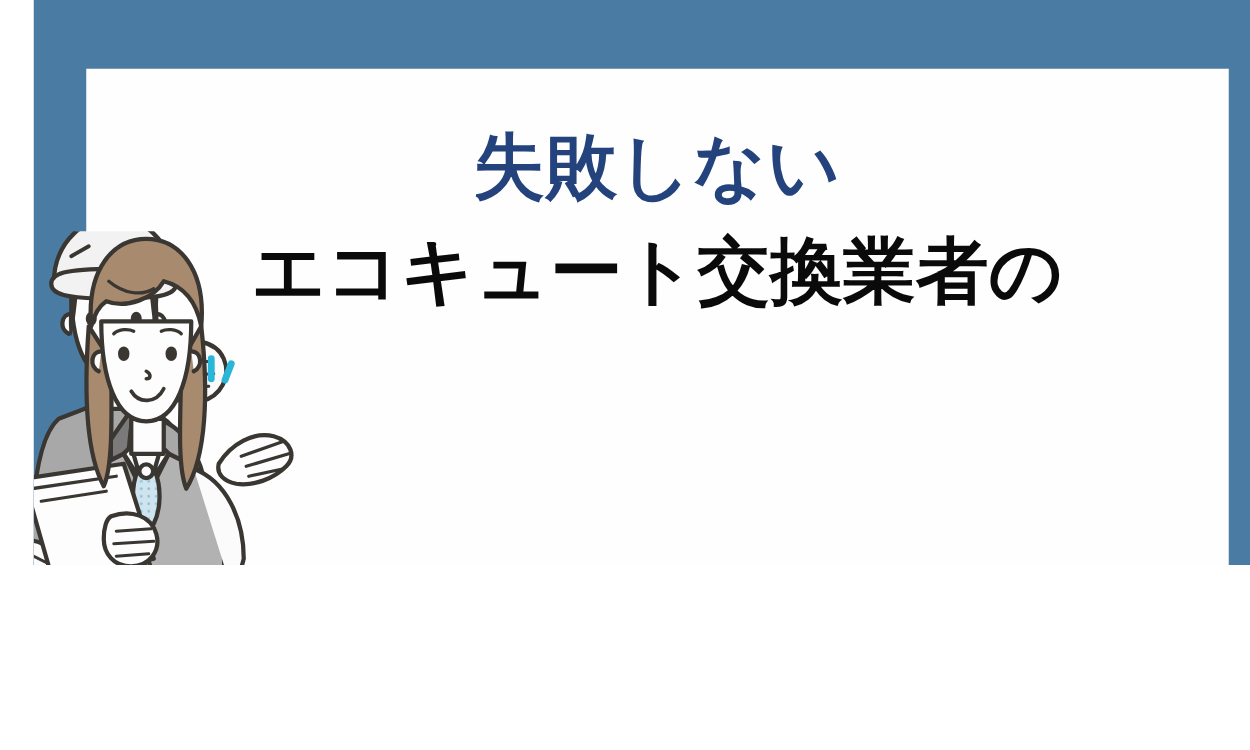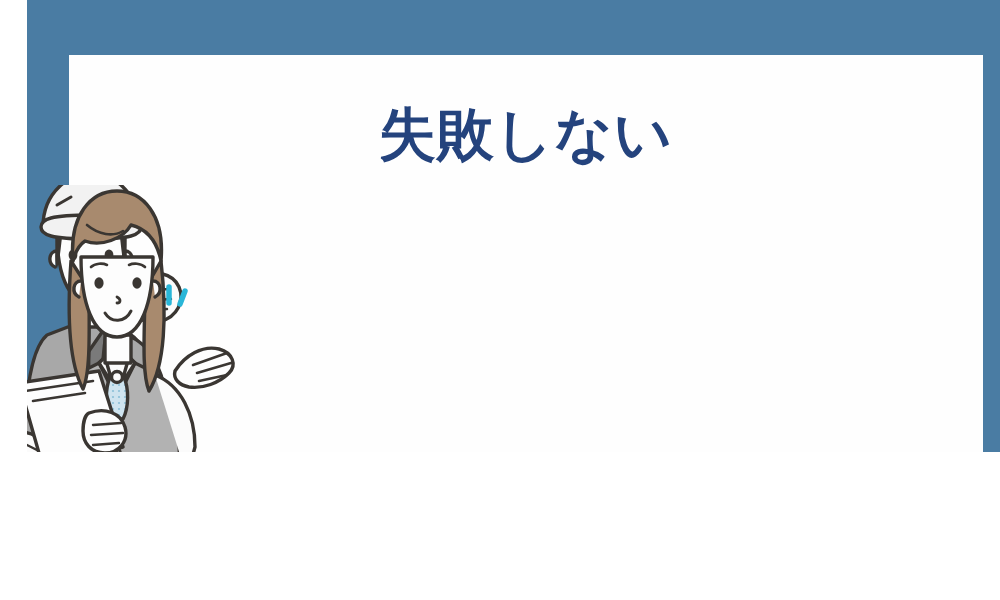--- a/index.html
+++ b/index.html
@@ -227,15 +227,16 @@
 
           <path d="M78 128 C84 138 98 138 104 126" stroke-width="3"></path>
         </g>
 
       </g>
     </svg>
   </div>
 
   <div id="title-block">
     <div class="title-line" id="title-line-1">失敗しない</div>
+    <div class="title-line" id="title-line-2">エコキュート交換業者の</div>
   </div>
 
 </div>
 
 </body></html>

